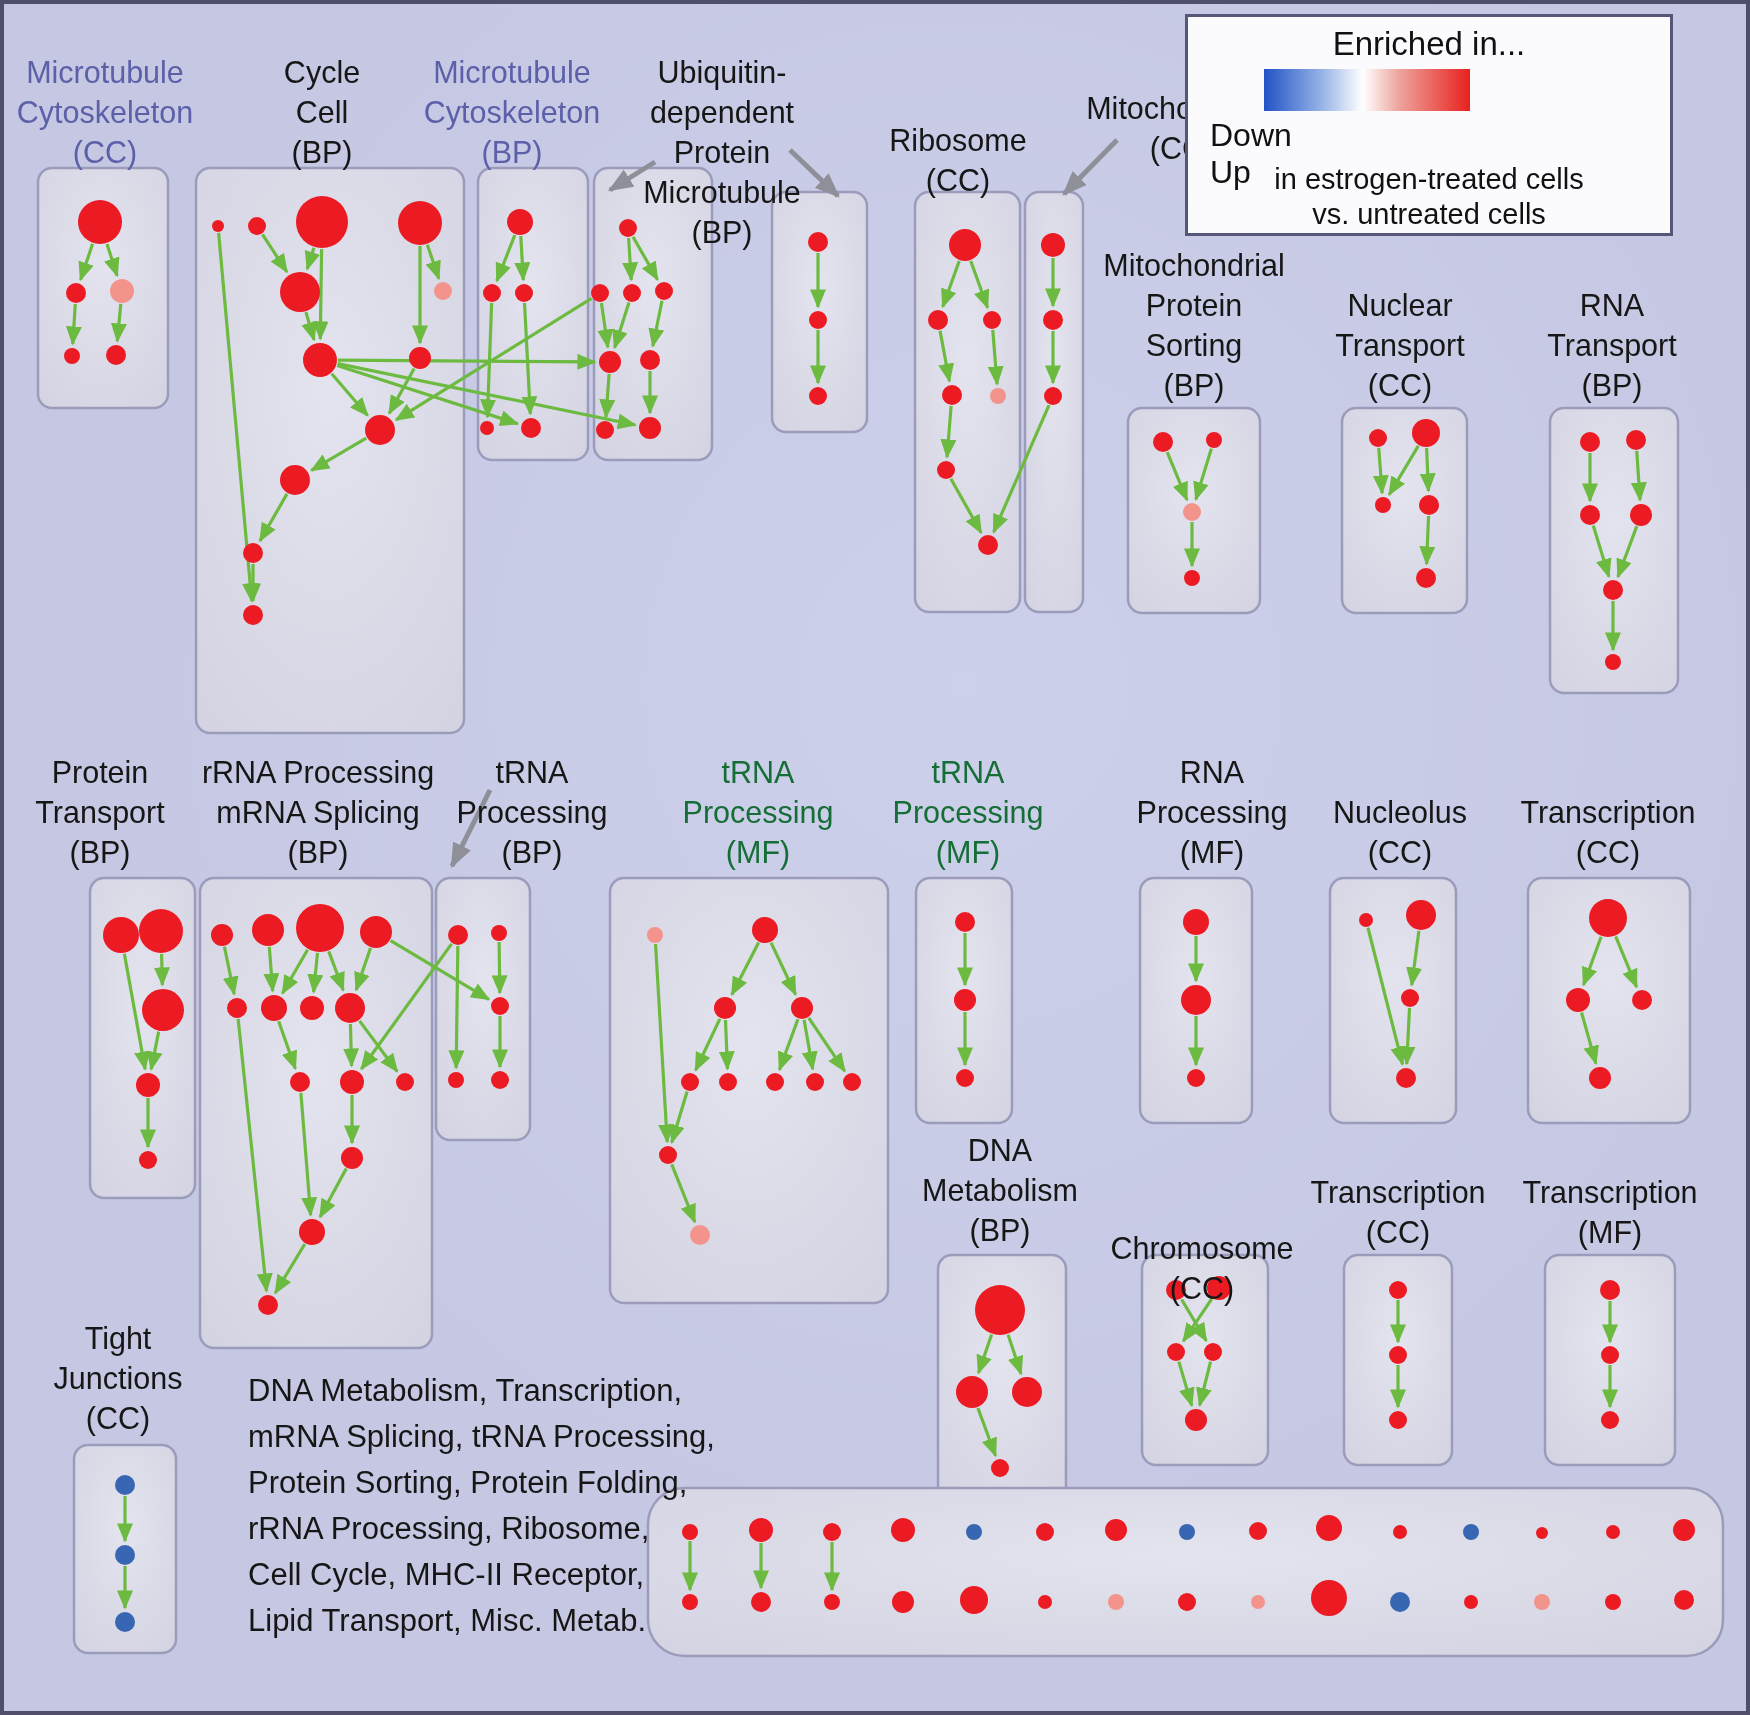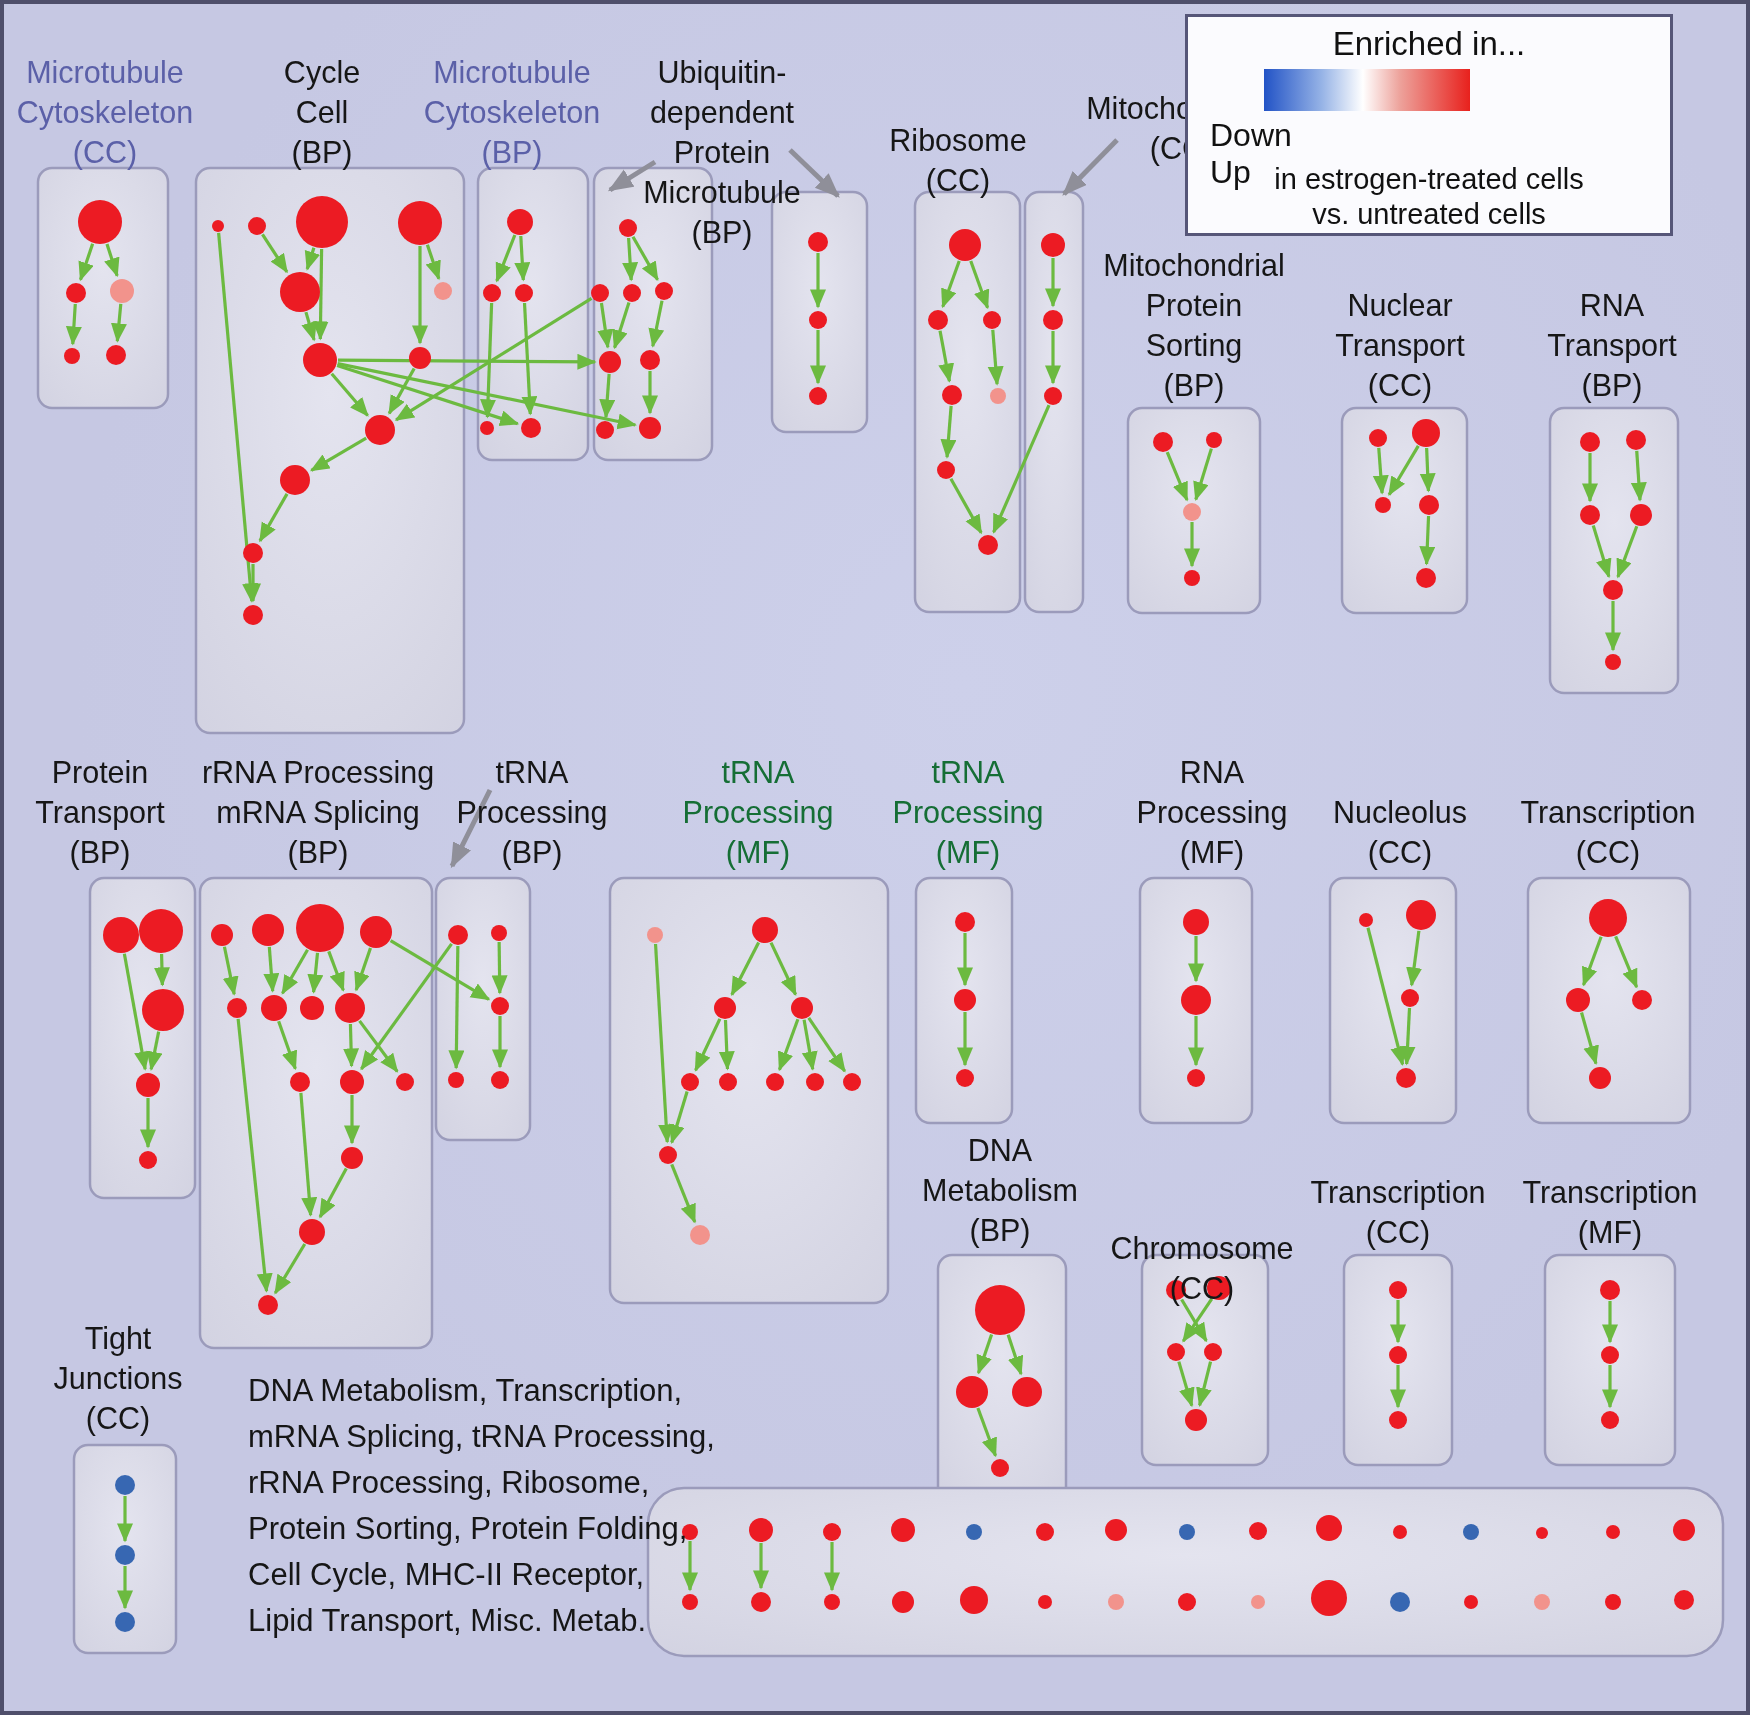--- a/index.html
+++ b/index.html
@@ -443,22 +443,22 @@
       <div class="clabel" style="left: -52px; top: 1318px;">
         <div>Tight</div>
         <div>Junctions</div>
         <div>(CC)</div>
       </div>
     </div>
 
   <div class="misc">
       <div>DNA Metabolism, Transcription,</div>
       <div>mRNA Splicing, tRNA Processing,</div>
+      <div>Protein Sorting, Protein Folding,</div>
       <div>rRNA Processing, Ribosome,</div>
-      <div>Protein Sorting, Protein Folding,</div>
       <div>Cell Cycle, MHC-II Receptor,</div>
       <div>Lipid Transport, Misc. Metab.</div>
     </div>
 
   <div class="legend">
     <div class="legend-title">Enriched in...</div>
     <div class="legend-bar" style="background: linear-gradient(90deg, rgb(34, 83, 198) 0%, rgb(150, 179, 230) 28%, rgb(255, 255, 255) 48%, rgb(237, 162, 155) 66%, rgb(232, 33, 29) 100%);"></div>
     <div class="legend-ends">
       <span>Down</span>
       <span>Up</span>

